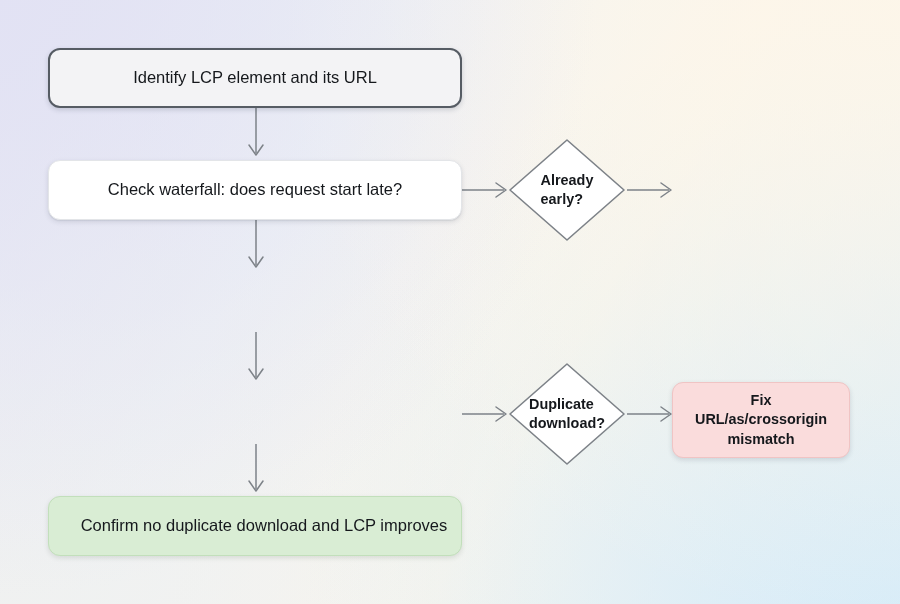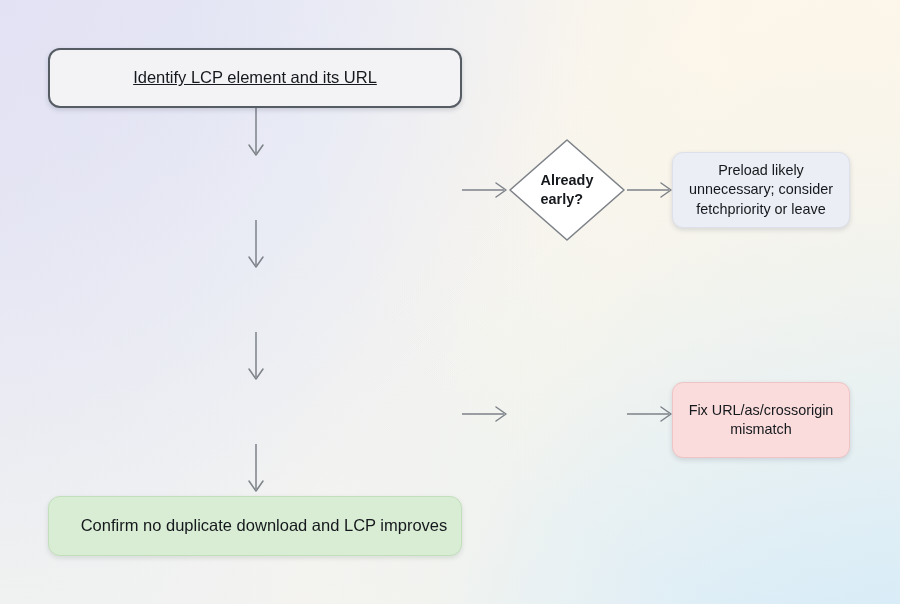--- a/index.html
+++ b/index.html
@@ -45,21 +45,20 @@
     font-size: 16.5px;
     background: #ffffff;
     border: 1px solid #e3e5e8;
     box-shadow: 0 2px 5px rgba(40,50,70,0.13), 0 1px 1px rgba(40,50,70,0.07);
   }
 
   .node.emphasis {
     background: #f3f3f5;
     border: 2.4px solid #565c64;
     box-shadow: 0 2px 5px rgba(40,50,70,0.18);
-    text-decoration: underline;
   }
 
   .node.success {
     background: #d9edd4;
     border: 1px solid #c2dfbb;
     box-shadow: 0 2px 5px rgba(40,60,40,0.13);
   }
 
   .node.side {
     position: absolute;
@@ -71,20 +70,21 @@
     border-radius: 11px;
     box-shadow: 0 2px 5px rgba(40,50,70,0.15);
   }
   .node.side.neutral {
     background: #eceef5;
     border: 1px solid #dde0ea;
   }
   .node.side.danger {
     background: #fadcdc;
     border: 1px solid #f0c4c4;
+    font-weight: bold;
   }
 
   
   .diamond-wrap {
     position: absolute;
     width: 120px;
     height: 106px;
     left: 507px;
   }
   .diamond-wrap svg {
@@ -166,37 +166,44 @@
 
   <svg class="conn" style="left:627px; top:400px; width:48px; height:28px;" viewBox="0 0 48 28">
     <line x1="0" y1="14" x2="42" y2="14"></line>
     <polyline points="34,7 44,14 34,21"></polyline>
   </svg>
 
   <div class="node process emphasis" style="top:48px;">
     <span>Identify LCP element and its URL</span>
   </div>
 
+  <div class="node process" style="top:160px;">
+    <span>Check waterfall: does request start late?</span>
+  </div>
 
 
 
   <div class="node process success" style="top:496px;padding-left:18px;">
     <span>Confirm no duplicate download and LCP improves</span>
   </div>
 
   <div class="diamond-wrap" style="top:137px;">
     <svg viewBox="0 0 120 106">
       <path d="M 60 3 L 117 53 L 60 103 L 3 53 Z" fill="#ffffff" stroke="#7d8288" stroke-width="1.6" stroke-linejoin="round"></path>
     </svg>
     <div class="diamond-label">Already
 early?</div>
   </div>
 
-
-  <div class="node side neutral" style="top:152px;">
-    <span>Preload likely unnecessary; consider fetchpriority or leave</span>
-  </div>
+  <div class="diamond-wrap" style="top:361px;">
+    <svg viewBox="0 0 120 106">
+      <path d="M 60 3 L 117 53 L 60 103 L 3 53 Z" fill="#ffffff" stroke="#7d8288" stroke-width="1.6" stroke-linejoin="round"></path>
+    </svg>
+    <div class="diamond-label">Duplicate
+download?</div>
+  </div>
+
 
   <div class="node side danger" style="top:382px;">
     <span>Fix URL/as/crossorigin mismatch</span>
   </div>
 
 </div>
 
 </body></html>

